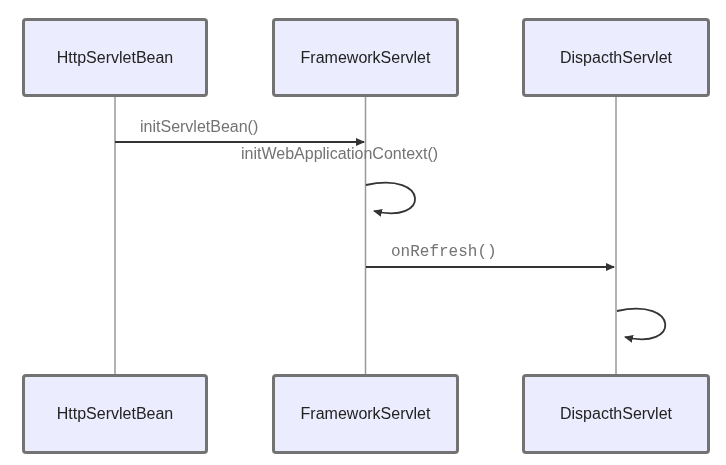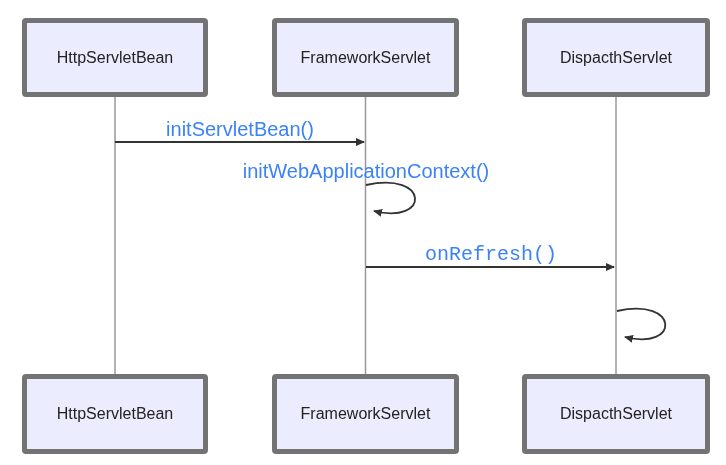--- a/index.html
+++ b/index.html
@@ -18,49 +18,48 @@
   .svg-layer {
     position: absolute;
     left: 0;
     top: 0;
     width: 726px;
     height: 465px;
   }
   .actor-box {
     position: absolute;
     background: #ECECFF;
-    border: 5px solid #737373;
+    border: 3px solid #737373;
     border-radius: 4px;
     display: flex;
     align-items: center;
     justify-content: center;
     box-sizing: border-box;
   }
   .actor-label {
     font-size: 16px;
     color: #222222;
     white-space: nowrap;
   }
   .msg-label {
     position: absolute;
-    font-size: 20px;
-    color: #3b82f6;
-    text-align: center;
+    font-size: 16px;
+    color: #737373;
     white-space: nowrap;
   }
   
   .a1-top { left: 22px;  top: 18px;  width: 186px; height: 79px; }
   .a2-top { left: 272px; top: 18px;  width: 187px; height: 79px; }
   .a3-top { left: 522px; top: 18px;  width: 188px; height: 79px; }
   .a1-bot { left: 22px;  top: 374px; width: 186px; height: 80px; }
   .a2-bot { left: 272px; top: 374px; width: 187px; height: 80px; }
   .a3-bot { left: 522px; top: 374px; width: 188px; height: 80px; }
   
   .m1 { left: 140px; top: 118px; width: 200px; }
-  .m2 { left: 241px; top: 160px; width: 250px; }
+  .m2 { left: 241px; top: 145px; width: 250px; }
   .m3 { left: 391px; top: 243px; width: 200px; font-family: Liberation Mono, monospace; }
   .m4 { left: 516px; top: 288px; width: 200px; }
 </style>
 </head>
 <body>
 
 <div class="canvas">
 
   <svg class="svg-layer" viewBox="0 0 726 465" xmlns="http://www.w3.org/2000/svg">
     <defs>

